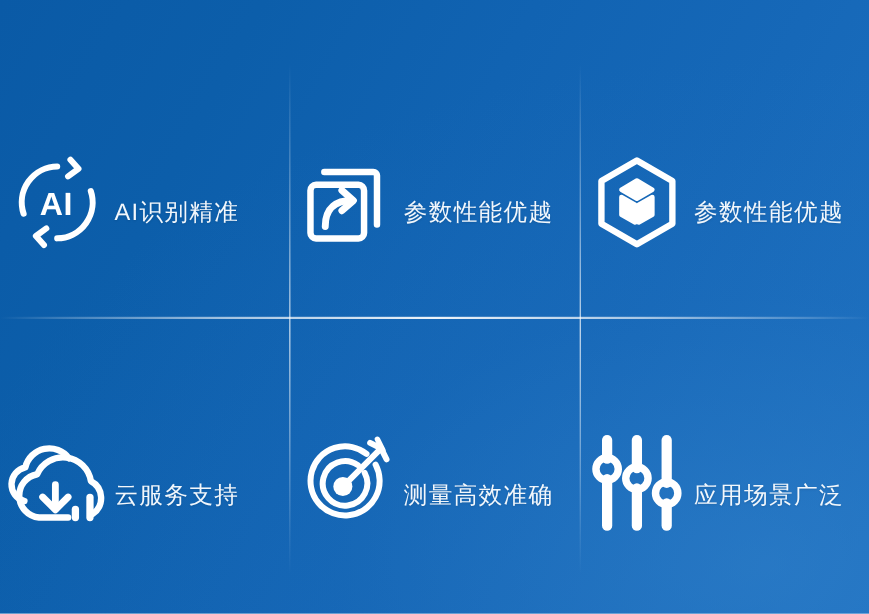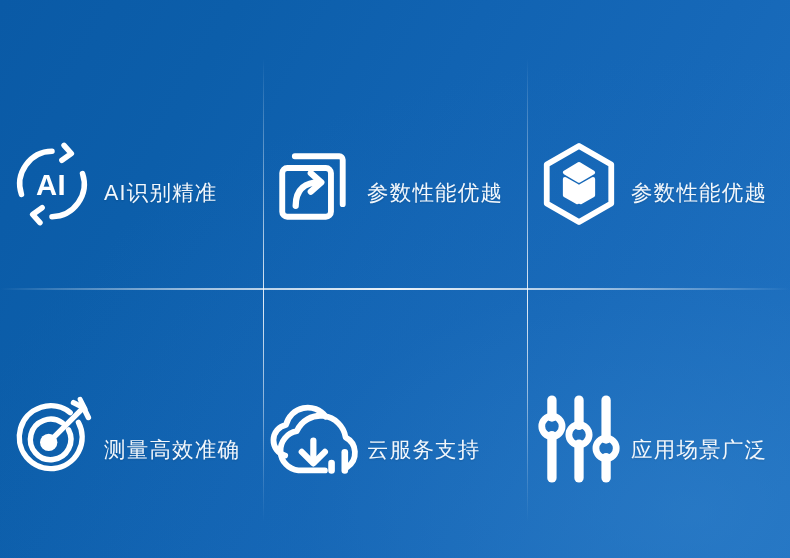--- a/index.html
+++ b/index.html
@@ -174,54 +174,54 @@
           <path d="M33 46 L48 54.5 V74 L33 65.5 Z" fill="#ffffff" stroke-width="5"></path>
 
           <path d="M67 46 L52 54.5 V74 L67 65.5 Z" fill="#ffffff" stroke-width="5"></path>
         </svg>
       </div>
       <div class="cell-label">参数性能优越</div>
     </div>
 
     <div class="cell row2">
       <div class="icon-wrap">
+        <svg width="96" height="84" viewBox="0 0 116 100" fill="none" stroke="#ffffff" stroke-width="7" stroke-linecap="round" stroke-linejoin="round">
+
+          <path d="M22 70 A19 19 0 0 1 23 33 A27 27 0 0 1 71 23"></path>
+
+          <path d="M70 88 H38 A24 24 0 0 1 36 40.5 A31 31 0 0 1 95 48
+                   A21 21 0 0 1 97 84"></path>
+
+          <path d="M56 52 V78" stroke-width="7.5"></path>
+          <path d="M42 65.5 L56 79.5 L70 65.5" stroke-width="7.5"></path>
+
+          <path d="M78 79 V88" stroke-width="8"></path>
+          <path d="M94 66 V88" stroke-width="8"></path>
+        </svg>
+      </div>
+      <div class="cell-label">云服务支持</div>
+    </div>
+
+    <div class="cell row2">
+      <div class="icon-wrap">
         <svg width="86" height="86" viewBox="0 0 104 104" fill="none" stroke="#ffffff" stroke-width="6.6" stroke-linecap="round" stroke-linejoin="round">
 
           <path d="M74 20 A38 38 0 1 0 84 32"></path>
 
           <path d="M64.5 32.5 A24.5 24.5 0 1 0 72 41"></path>
 
           <circle cx="48" cy="56" r="10.5" fill="#ffffff" stroke="none"></circle>
 
           <path d="M48 56 L90 14" stroke-width="6.6"></path>
 
           <path d="M78 8 L90 14 L96 26" stroke-width="6.6"></path>
           <path d="M86 4 L92 16" stroke-width="6"></path>
         </svg>
       </div>
       <div class="cell-label">测量高效准确</div>
-    </div>
-
-    <div class="cell row2">
-      <div class="icon-wrap">
-        <svg width="96" height="84" viewBox="0 0 116 100" fill="none" stroke="#ffffff" stroke-width="7" stroke-linecap="round" stroke-linejoin="round">
-
-          <path d="M22 70 A19 19 0 0 1 23 33 A27 27 0 0 1 71 23"></path>
-
-          <path d="M70 88 H38 A24 24 0 0 1 36 40.5 A31 31 0 0 1 95 48
-                   A21 21 0 0 1 97 84"></path>
-
-          <path d="M56 52 V78" stroke-width="7.5"></path>
-          <path d="M42 65.5 L56 79.5 L70 65.5" stroke-width="7.5"></path>
-
-          <path d="M78 79 V88" stroke-width="8"></path>
-          <path d="M94 66 V88" stroke-width="8"></path>
-        </svg>
-      </div>
-      <div class="cell-label">云服务支持</div>
     </div>
 
     <div class="cell row2">
       <div class="icon-wrap">
         <svg width="86" height="88" viewBox="0 0 100 104" fill="none" stroke="#ffffff" stroke-linecap="round">
 
           <path d="M18 6 V26" stroke-width="11"></path>
           <path d="M18 48 V98" stroke-width="11"></path>
           <circle cx="18" cy="37" r="12" stroke-width="8"></circle>
 

